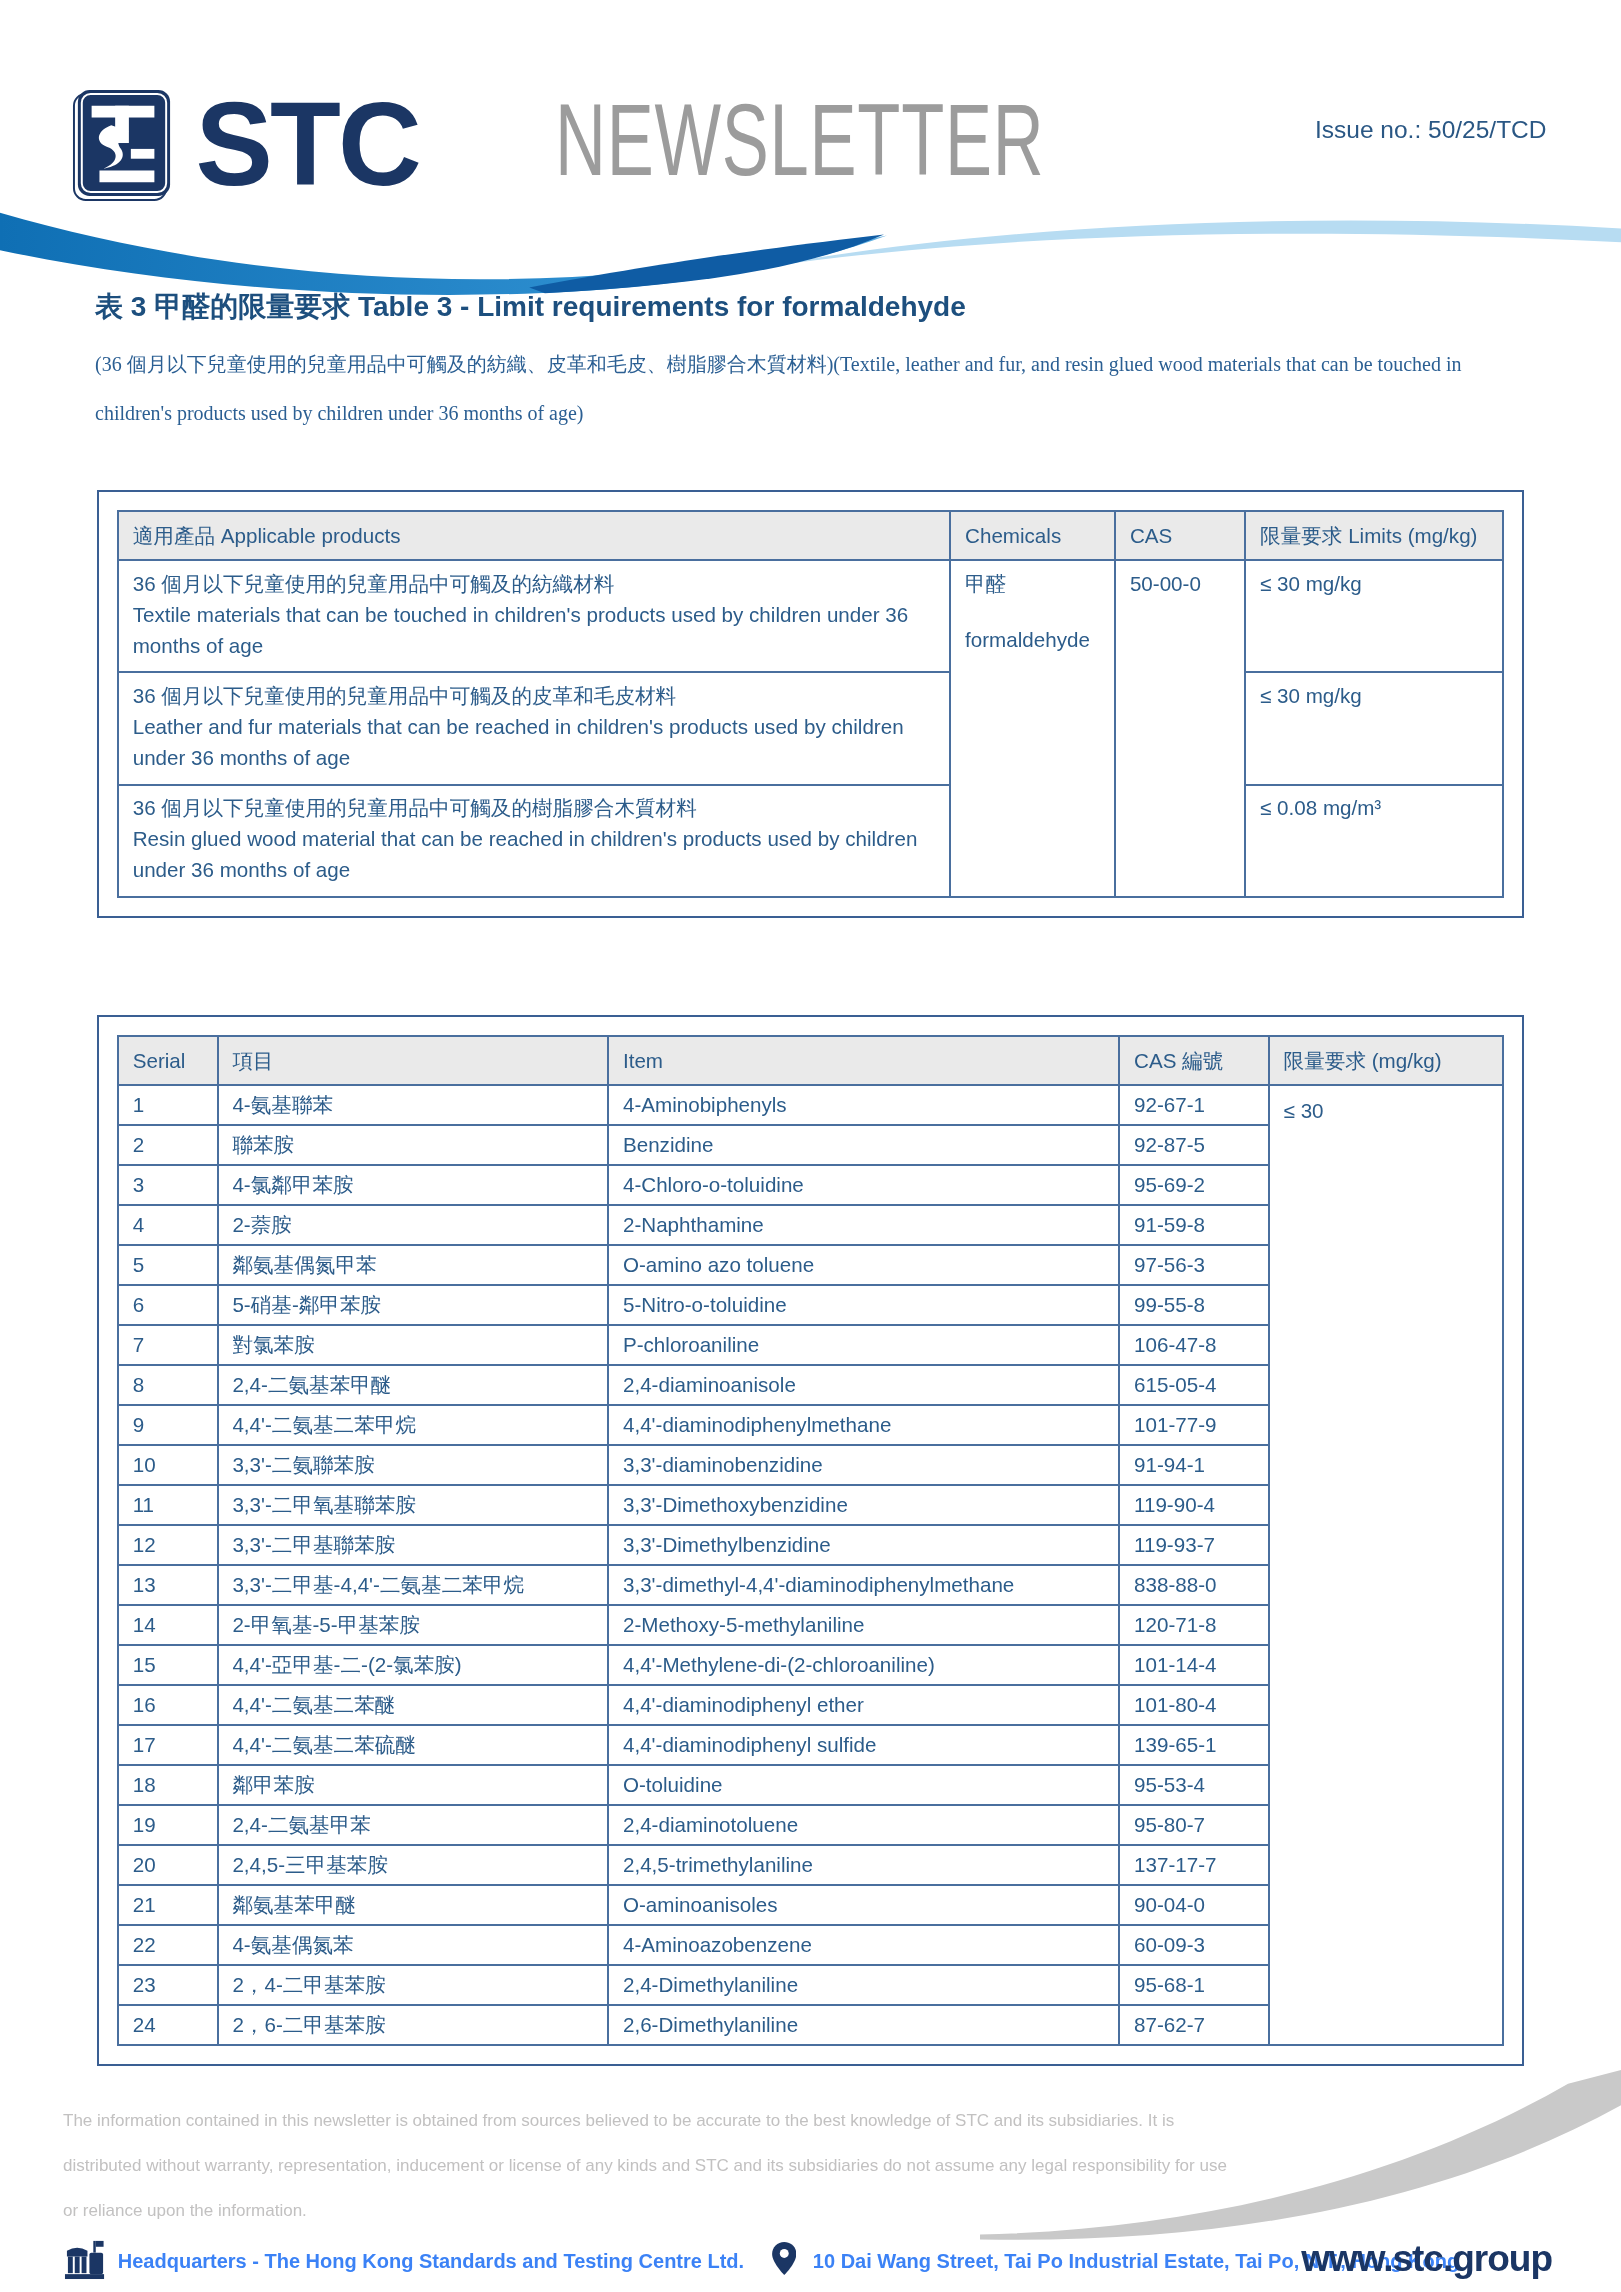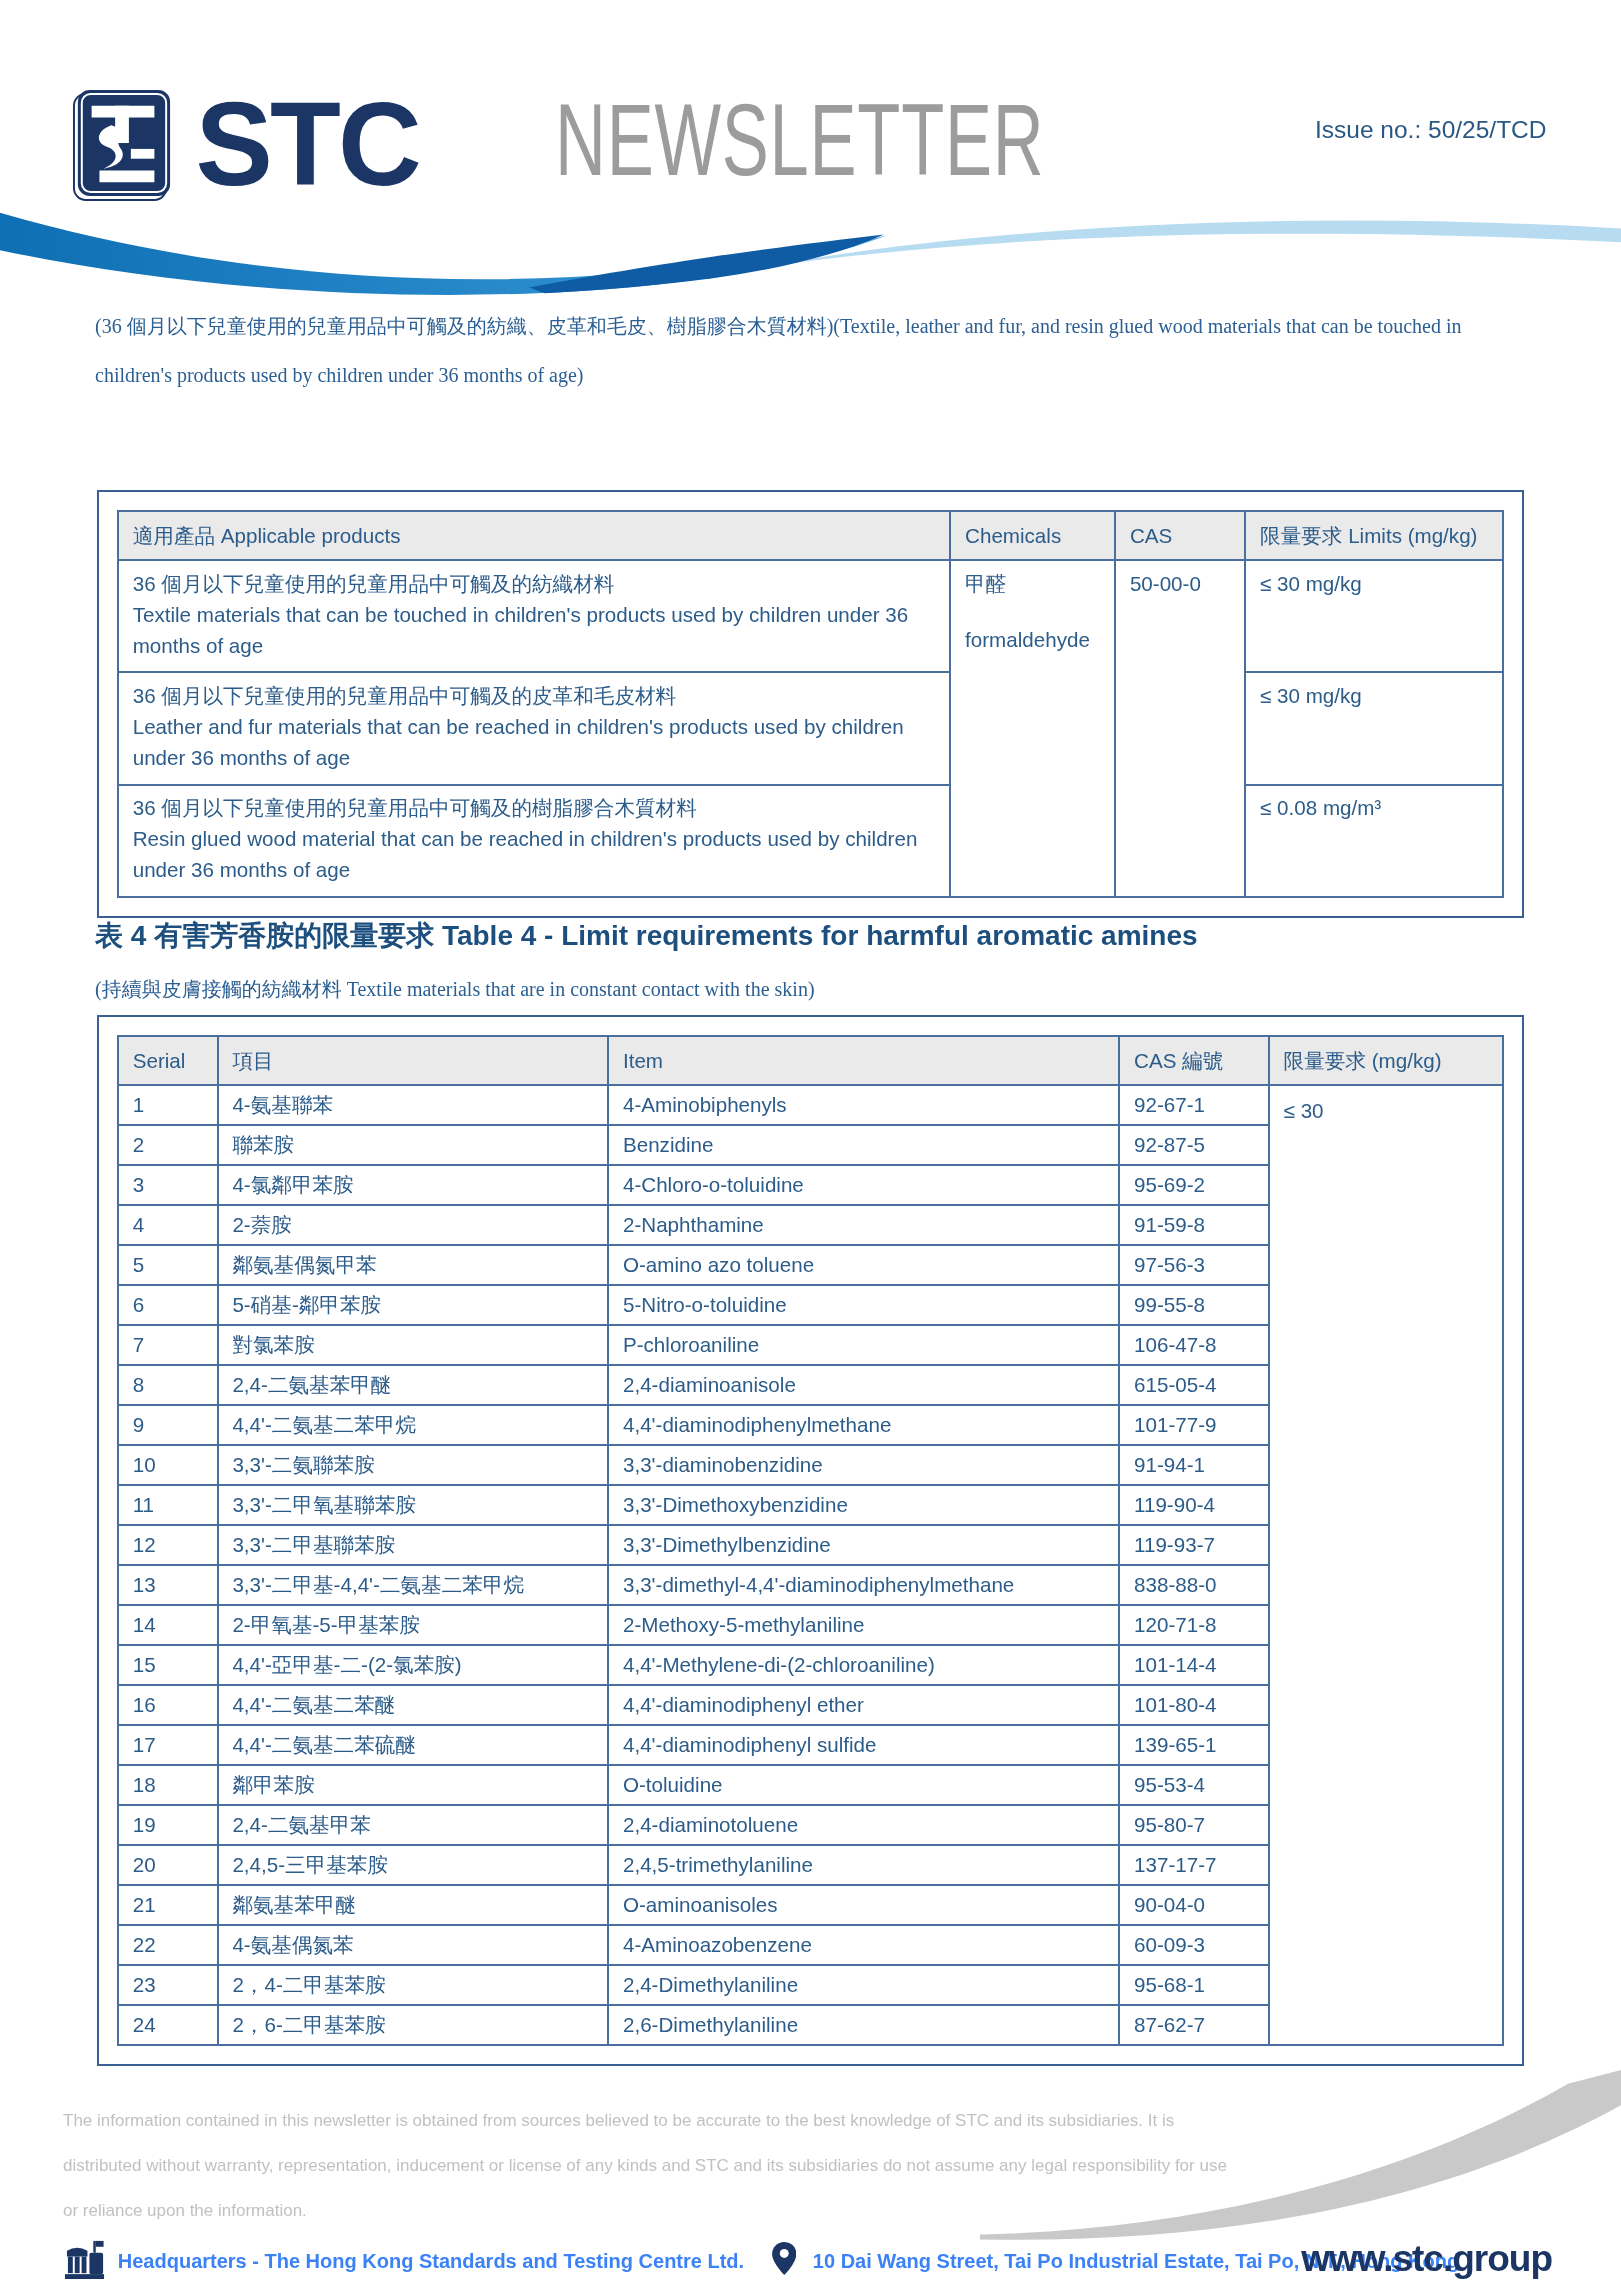--- a/index.html
+++ b/index.html
@@ -75,20 +75,24 @@
           <stop offset="0.7" stop-color="#2e8fd0"></stop>
           <stop offset="1" stop-color="#63b1e2"></stop>
       </linearGradient>
     </defs>
     <path d="M760,70 C1000,34 1310,24 1654,42 L1654,28 C1310,8 1000,26 760,70 Z" fill="#b7dcf2"></path>
     <path d="M0,12 C300,98 610,98 905,35 C700,112 300,114 0,50 Z" fill="url(#wg)"></path>
     <path d="M540,88 C690,60 800,46 902,34 C810,74 690,86 556,94 Z" fill="#0f5ca4"></path>
   </svg>
 
   <div class="sec" style="top:288px;">
+    <div class="sec-title">
+      <span>表 3  甲醛的限量要求</span>  
+      <span>Table 3 - Limit requirements for formaldehyde</span>
+    </div>
     <div class="sec-sub">(36 個月以下兒童使用的兒童用品中可觸及的紡織、皮革和毛皮、樹脂膠合木質材料)(Textile, leather and fur, and resin glued wood materials that can be touched in children's products used by children under 36 months of age)</div>
   </div>
 
   <div class="tbl-wrap t3" style="top:490px;">
     <table>
       <colgroup>
           <col style="width:60.1%">
           <col style="width:11.9%">
           <col style="width:9.4%">
           <col style="width:18.6%">
@@ -125,27 +129,20 @@
           <td>
             <div>36 個月以下兒童使用的兒童用品中可觸及的樹脂膠合木質材料</div>
             <div>Resin glued wood material that can be reached in children's products used by children under 36 months of age</div>
           </td>
           <td class="limit-cell">≤ 0.08 mg/m³</td>
         </tr>
       </tbody>
     </table>
   </div>
 
-  <div class="sec" style="top:917px;">
-    <div class="sec-title">
-      <span>表 4  有害芳香胺的限量要求</span>  
-      <span>Table 4 - Limit requirements for harmful aromatic amines</span>
-    </div>
-    <div class="sec-sub" style="margin-top:9.8px;">(持續與皮膚接觸的紡織材料  Textile materials that are in constant contact with the skin)</div>
-  </div>
 
   <div class="tbl-wrap t4" style="top:1015px;">
     <table>
       <colgroup>
           <col style="width:7.2%">
           <col style="width:28.2%">
           <col style="width:36.9%">
           <col style="width:10.8%">
           <col style="width:16.9%">
         </colgroup>

